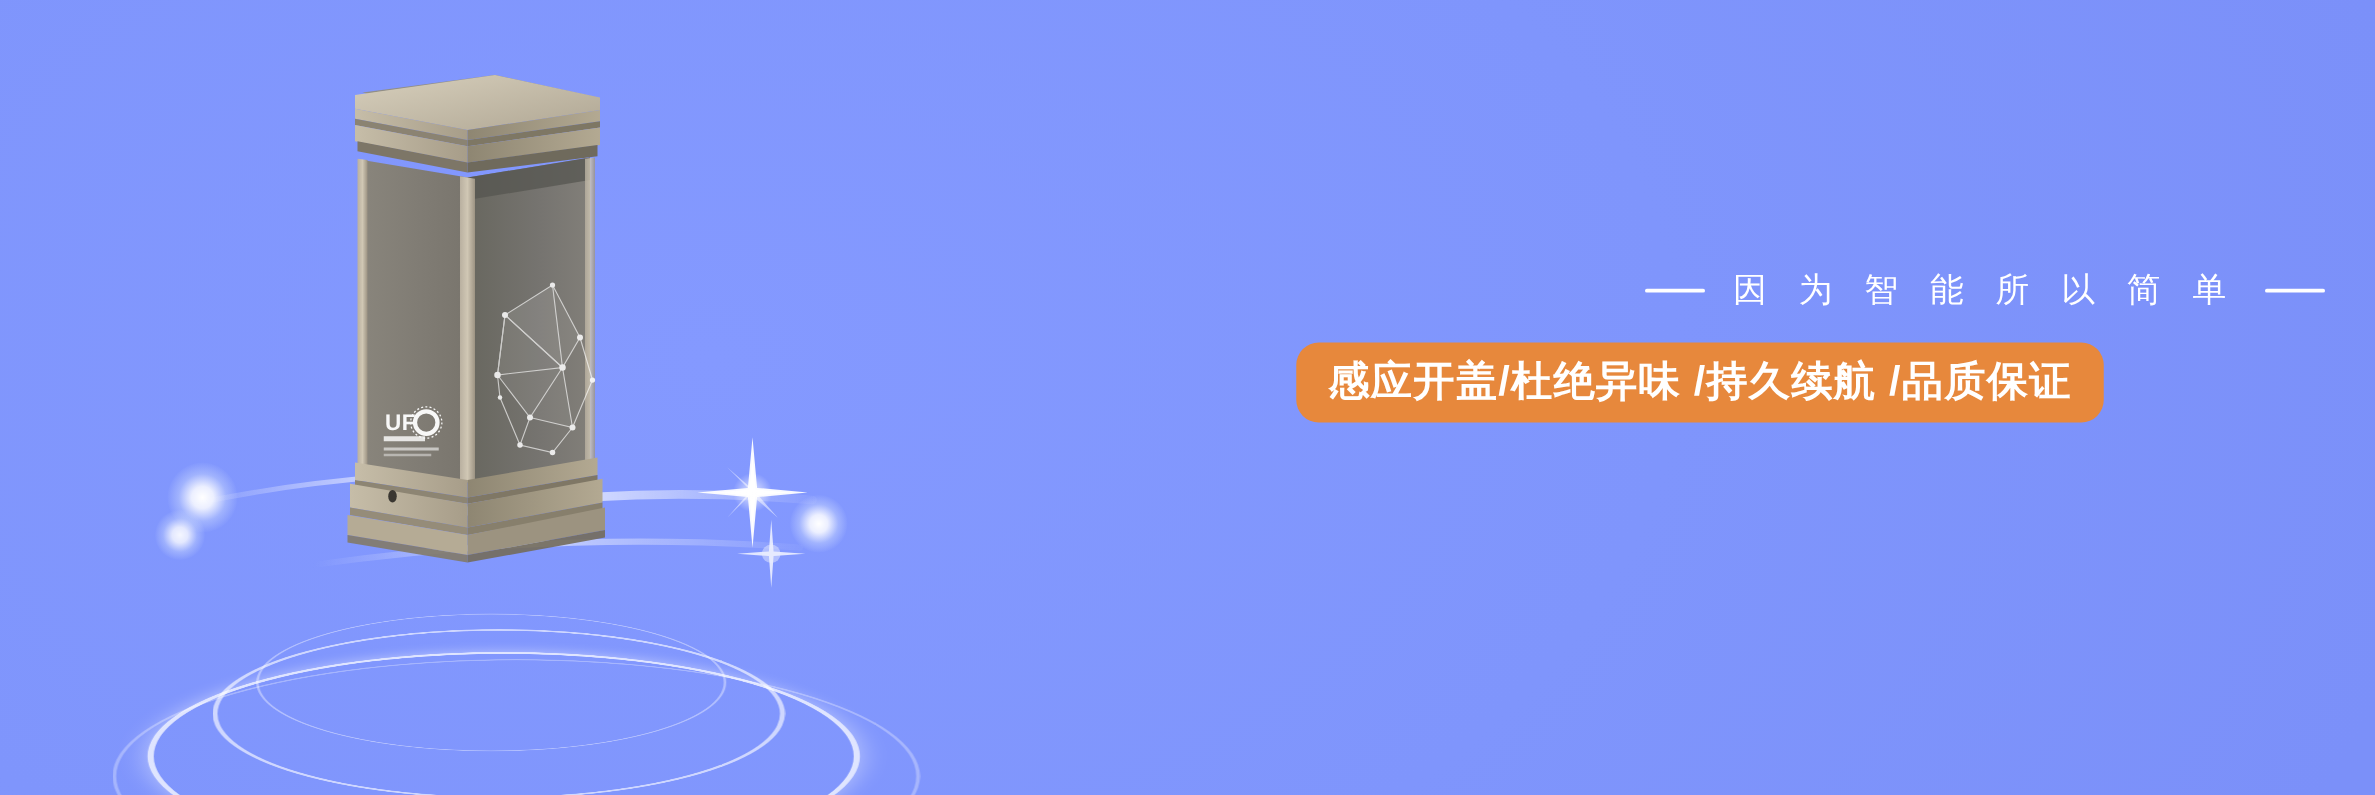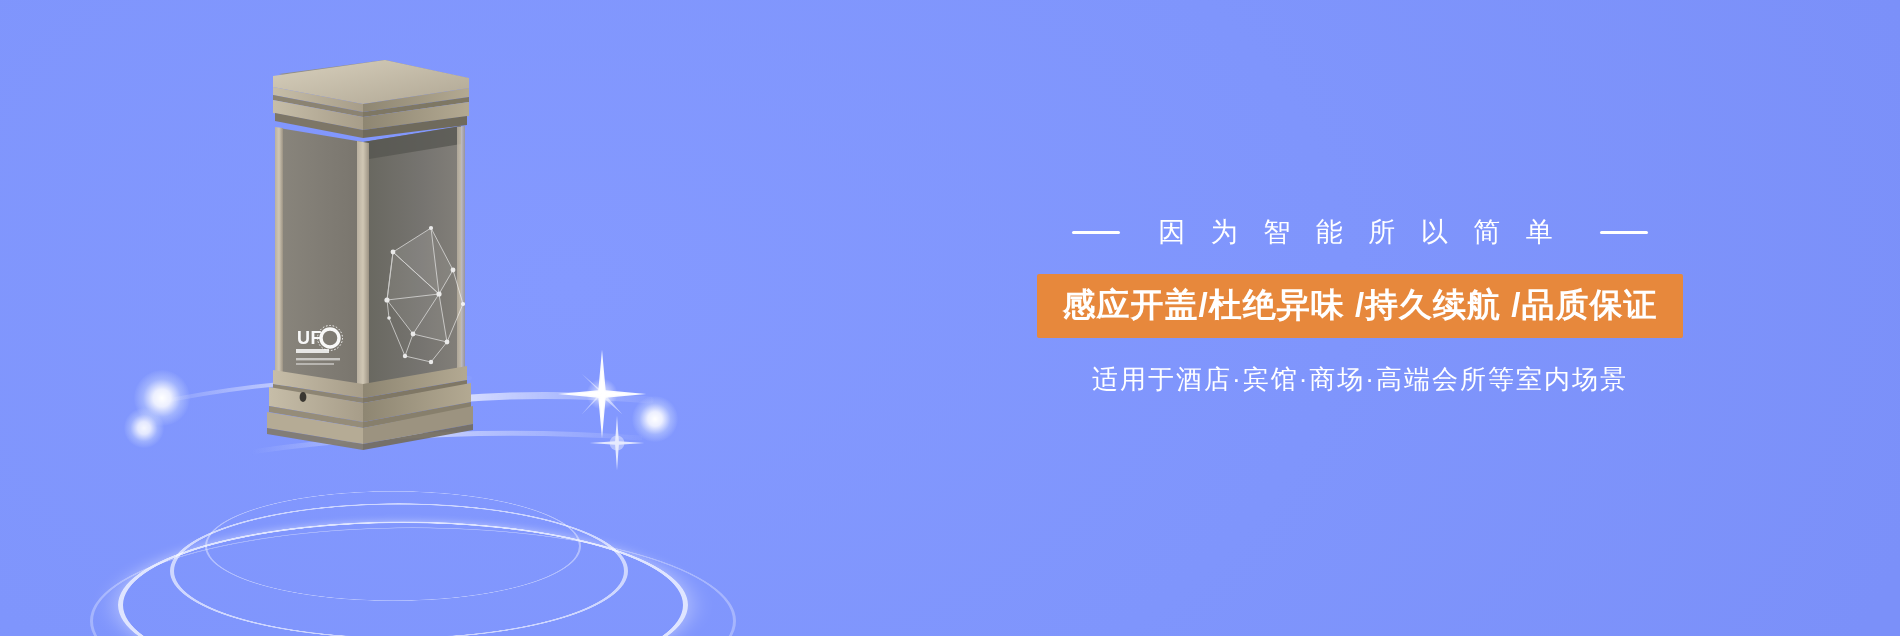--- a/index.html
+++ b/index.html
@@ -72,21 +72,21 @@
   .sparkle {
     position: absolute;
     pointer-events: none;
   }
   .sparkle.s1 { left: 556px; top: 348px; width: 92px; height: 92px; }
   .sparkle.s2 { left: 586px; top: 412px; width: 62px; height: 62px; opacity: .85; }
 
   
   #bin {
     position: absolute;
-    left: 217px; top: 56px;
+    left: 228px; top: 56px;
     width: 270px; height: 400px;
   }
   #bin svg { display: block; }
 
   
   #copy {
     position: absolute;
     left: 860px; top: 0;
     width: 1040px; height: 636px;
   }
@@ -109,22 +109,22 @@
        0 0 44px rgba(120,205,245,0.55);
     white-space: nowrap;
   }
 
   #subline-wrap {
     position: absolute;
     left: 0; top: 214px;
     width: 1000px;
     display: flex;
     align-items: center;
-    justify-content: center;
-    gap: 38px;
+    justify-content: flex-end;
+    gap: 22px;
   }
   .sub-dash {
     display: block;
     width: 48px;
     height: 3px;
     background: #ffffff;
     border-radius: 2px;
   }
   #subline {
     font-size: 27px;
@@ -141,21 +141,21 @@
     display: flex;
     justify-content: center;
   }
   #feature-badge .pill {
     background: #e7883c;
     color: #ffffff;
     font-size: 33px;
     font-weight: bold;
     letter-spacing: 1px;
     padding: 11px 26px 13px 26px;
-    border-radius: 2px;
+    border-radius: 18px;
     white-space: nowrap;
     line-height: 1.22;
   }
 
   #scene-line {
     position: absolute;
     left: 0; top: 362px;
     width: 1000px;
     text-align: center;
     font-size: 26px;
@@ -352,16 +352,15 @@
     <div id="subline-wrap">
       <span class="sub-dash"></span>
       <span id="subline">因 为 智 能  所 以 简 单</span>
       <span class="sub-dash"></span>
     </div>
 
     <div id="feature-badge">
       <span class="pill">感应开盖/杜绝异味 /持久续航 /品质保证</span>
     </div>
 
-    <div id="scene-line">适用于酒店·宾馆·商场·高端会所等室内场景</div>
   </div>
 
 </div>
 
 </body></html>

